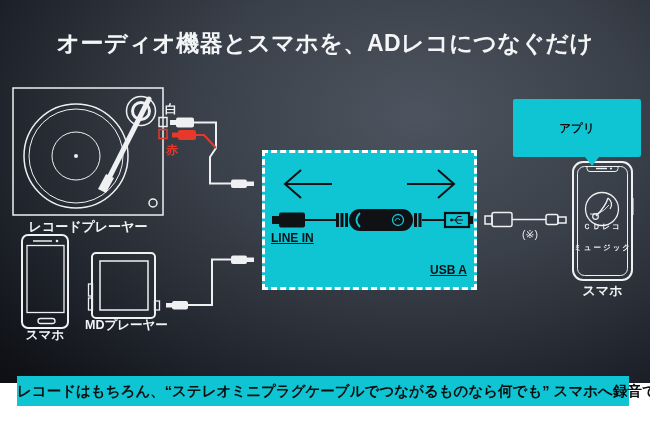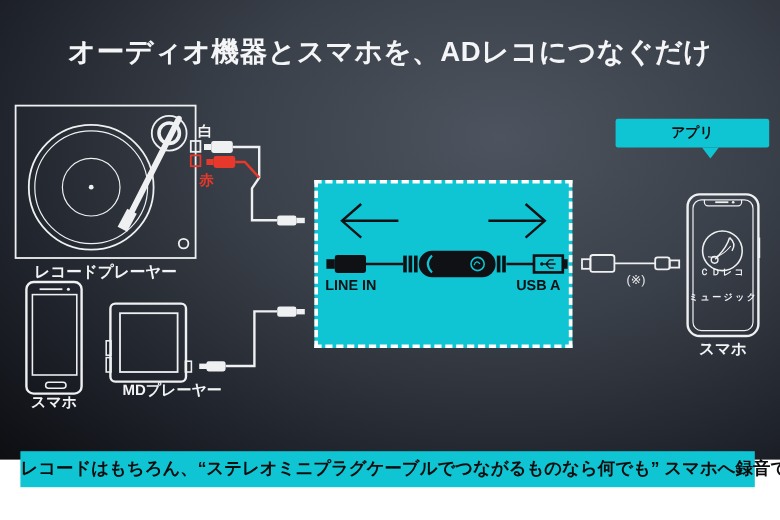--- a/index.html
+++ b/index.html
@@ -20,28 +20,28 @@
   .lf{fill:var(--line,#eef0f2);stroke:none;}
   .rw{stroke:var(--red,#e6392b);fill:none;}
   .rf{fill:var(--red,#e6392b);stroke:none;}
   .kw{stroke:var(--ink,#101114);fill:none;}
   .kf{fill:var(--ink,#101114);stroke:none;}
   .aw{stroke:var(--accent,#0fc5d3);fill:none;}
   
   .adbox{left:262px;top:150px;width:215px;height:140px;box-sizing:border-box;
     background:var(--accent,#0fc5d3);border:3px dashed #ffffff;}
   .adbox .io-label{position:absolute;top:78px;font-size:12px;font-weight:bold;
-    color:var(--ink,#101114);white-space:nowrap;}
+    color:var(--ink,#101114);white-space:nowrap;text-decoration:underline;}
   .adbox .name-label{position:absolute;top:90px;left:0;right:0;text-align:center;
     font-size:17px;font-weight:bold;letter-spacing:7px;color:var(--ink,#101114);
     white-space:nowrap;}
   
   .callout{left:513px;top:99px;width:128px;box-sizing:border-box;
     background:var(--accent,#0fc5d3);color:#0b0c0d;font-weight:bold;
-    font-size:11.5px;line-height:1.4;text-align:center;padding:4px 2px;
+    font-size:11.5px;line-height:1.4;text-align:center;padding:21px 2px;
     border-radius:2px;}
   .callout:after{content:"";position:absolute;left:62%;top:100%;
     border:7px solid transparent;border-top:9px solid var(--accent,#0fc5d3);
     margin-left:-7px;}
   
   .banner{left:17px;top:376px;width:612px;height:30px;
     background:var(--accent,#0fc5d3);color:#0c0d0e;font-weight:bold;
     font-size:14.5px;line-height:30px;text-align:center;white-space:nowrap;}
   .phone-app-text{color:#f2f3f5;font-weight:bold;text-align:center;
     letter-spacing:2px;white-space:nowrap;}
@@ -127,21 +127,21 @@
       <circle class="lw" cx="602" cy="209" r="16.5" stroke-width="1.3"></circle>
       <path class="lw" d="M608,198 C606,205 600,212 596,216" stroke-width="1.3"></path>
       <circle class="lw" cx="595.5" cy="216.5" r="2.8" stroke-width="1.2"></circle>
       <path class="lw" d="M608,198 q6,5 2,11" stroke-width="1.2"></path>
       <path class="lw" d="M590,214 q10,2 19,-9" stroke-width="0.9"></path>
     </g>
   </svg>
 
   <div class="abs dev-label" style="left:13px;top:218px;width:150px;font-size:13px;">レコードプレーヤー</div>
   <div class="abs dev-label" style="left:22px;top:327px;width:46px;font-size:12.5px;">スマホ</div>
-  <div class="abs dev-label" style="left:102px;top:317px;width:78px;font-size:12.5px;">MDプレーヤー</div>
+  <div class="abs dev-label" style="left:85px;top:317px;width:78px;font-size:12.5px;">MDプレーヤー</div>
   <div class="abs dev-label" style="left:573px;top:282px;width:59px;font-size:13px;">スマホ</div>
 
   <div class="abs dev-label" style="left:165px;top:101px;font-size:12px;">白</div>
   <div class="abs dev-label" style="left:166px;top:142px;font-size:12px;color:var(--red,#e6392b);">赤</div>
 
   <div class="abs small-note" style="left:510px;top:228px;width:40px;">(※)</div>
 
   <div class="abs adbox">
     <svg style="position:absolute;left:-3px;top:-3px;" width="215" height="140" viewBox="0 0 215 140">
       <g>
@@ -170,21 +170,21 @@
       </g>
       <g>
         <path class="kw" d="M160,70 H183" stroke-width="2"></path>
         <rect class="kw" x="183" y="63" width="24" height="14" stroke-width="2.2"></rect>
         <circle class="kf" cx="189.5" cy="70" r="1.4"></circle>
         <path class="kw" d="M189.5,70 H201 M193,70 L196,66.5 H199.5 M193,70 L196,73.5 H199.5" stroke-width="1.1"></path>
         <rect class="kf" x="207" y="66" width="4" height="8"></rect>
       </g>
     </svg>
     <span class="io-label" style="left:6px;">LINE IN</span>
-    <span class="io-label" style="right:7px;">USB A</span>
+    <span class="io-label" style="right:7px;margin-top:32px;">USB A</span>
   </div>
 
   <div class="abs callout">
     <div>アプリ</div>
   </div>
 
   <div class="abs phone-app-text" style="left:573px;top:222px;width:59px;font-size:7.5px;">ＣＤレコ</div>
   <div class="abs phone-app-text" style="left:573px;top:243px;width:59px;font-size:7.5px;text-align:right;">ミュージック</div>
 
   <div class="abs banner">レコードはもちろん、“ステレオミニプラグケーブルでつながるものなら何でも” スマホへ録音できる!</div>

